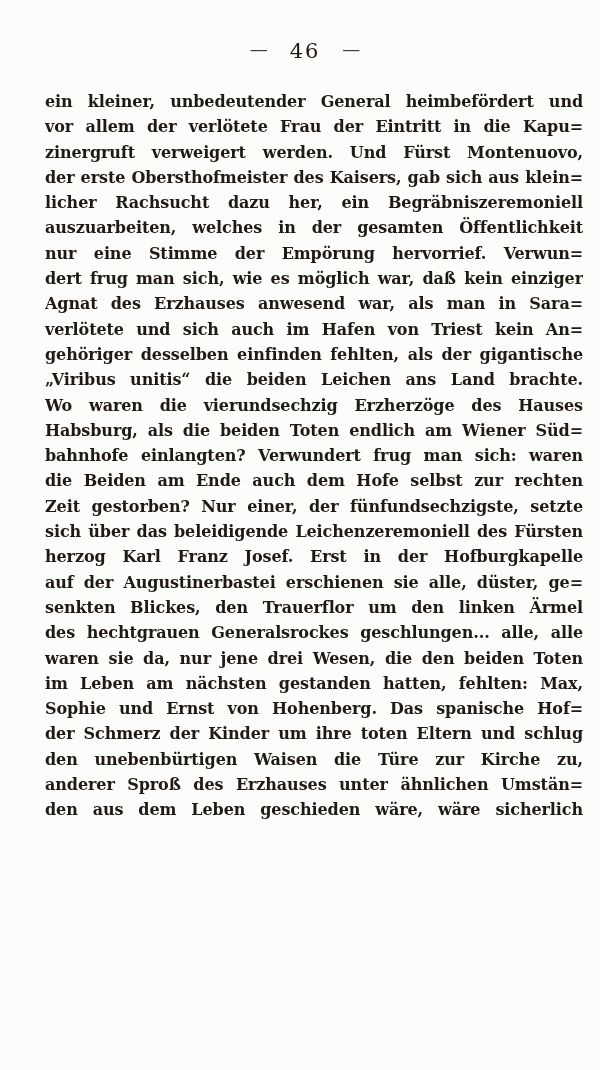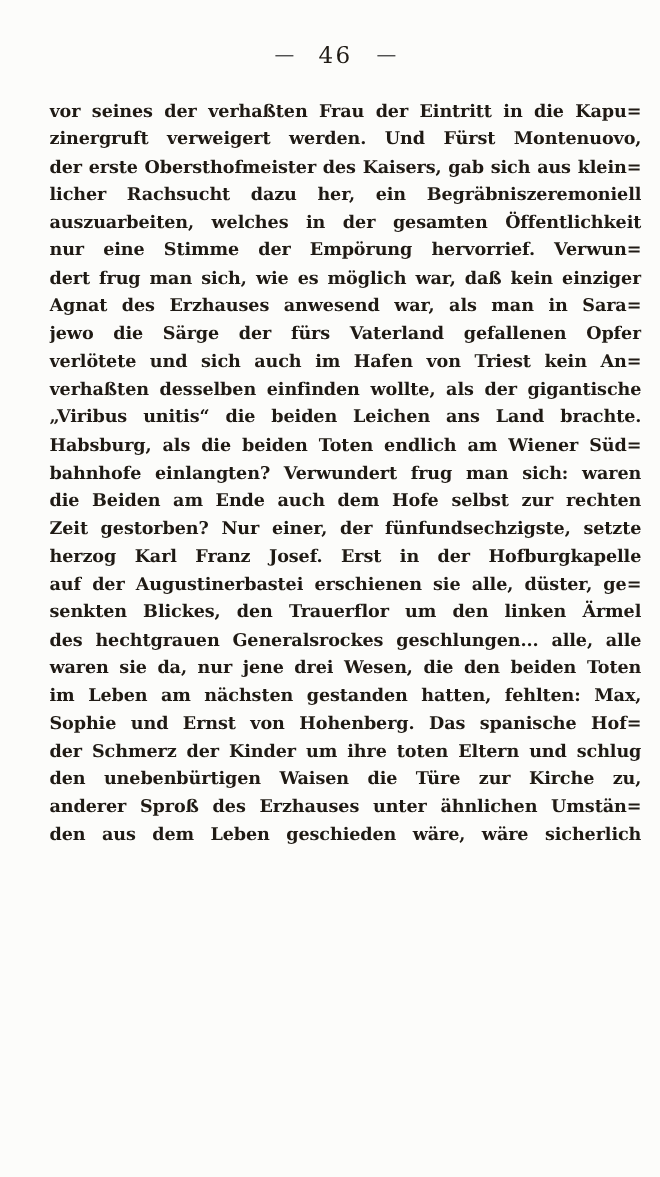--- a/index.html
+++ b/index.html
@@ -60,36 +60,38 @@
   }
 </style>
 </head>
 <body>
 
 <div class="page">
   <div class="header">
     <span class="dash">—</span><span class="num">46</span><span class="dash">—</span>
   </div>
   <div class="text-block">
-      <div class="line">vor seines der verhaßten Frau der Eintritt in die Kapu=</div>
+      <div class="line">ein kleiner, unbedeutender General heimbefördert und</div>
+      <div class="line">vor allem der verlötete Frau der Eintritt in die Kapu=</div>
       <div class="line">zinergruft verweigert werden. Und Fürst Montenuovo,</div>
       <div class="line">der erste Obersthofmeister des Kaisers, gab sich aus klein=</div>
       <div class="line">licher Rachsucht dazu her, ein Begräbniszeremoniell</div>
       <div class="line">auszuarbeiten, welches in der gesamten Öffentlichkeit</div>
       <div class="line">nur eine Stimme der Empörung hervorrief. Verwun=</div>
       <div class="line">dert frug man sich, wie es möglich war, daß kein einziger</div>
       <div class="line">Agnat des Erzhauses anwesend war, als man in Sara=</div>
-      <div class="line">jewo die Särge der fürs Vaterland gefallenen Opfer</div>
       <div class="line">verlötete und sich auch im Hafen von Triest kein An=</div>
-      <div class="line">verhaßten desselben einfinden wollte, als der gigantische</div>
+      <div class="line">gehöriger desselben einfinden fehlten, als der gigantische</div>
       <div class="line">„Viribus unitis“ die beiden Leichen ans Land brachte.</div>
+      <div class="line">Wo waren die vierundsechzig Erzherzöge des Hauses</div>
       <div class="line">Habsburg, als die beiden Toten endlich am Wiener Süd=</div>
       <div class="line">bahnhofe einlangten? Verwundert frug man sich: waren</div>
       <div class="line">die Beiden am Ende auch dem Hofe selbst zur rechten</div>
       <div class="line">Zeit gestorben? Nur einer, der fünfundsechzigste, setzte</div>
+      <div class="line">sich über das beleidigende Leichenzeremoniell des Fürsten</div>
       <div class="line">herzog Karl Franz Josef. Erst in der Hofburgkapelle</div>
       <div class="line">auf der Augustinerbastei erschienen sie alle, düster, ge=</div>
       <div class="line">senkten Blickes, den Trauerflor um den linken Ärmel</div>
       <div class="line">des hechtgrauen Generalsrockes geschlungen... alle, alle</div>
       <div class="line">waren sie da, nur jene drei Wesen, die den beiden Toten</div>
       <div class="line">im Leben am nächsten gestanden hatten, fehlten: Max,</div>
       <div class="line">Sophie und Ernst von Hohenberg. Das spanische Hof=</div>
       <div class="line">der Schmerz der Kinder um ihre toten Eltern und schlug</div>
       <div class="line">den unebenbürtigen Waisen die Türe zur Kirche zu,</div>
       <div class="line">anderer Sproß des Erzhauses unter ähnlichen Umstän=</div>

